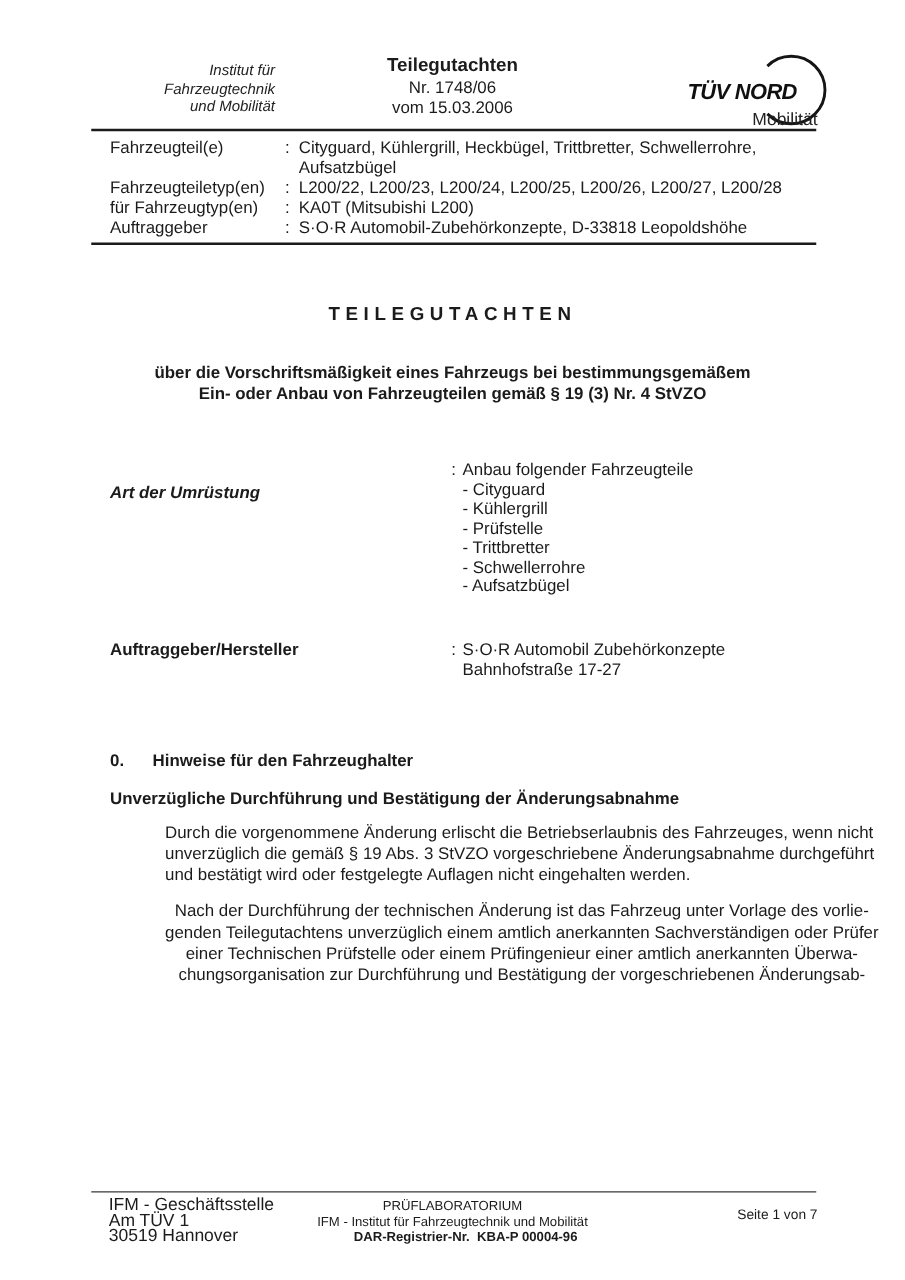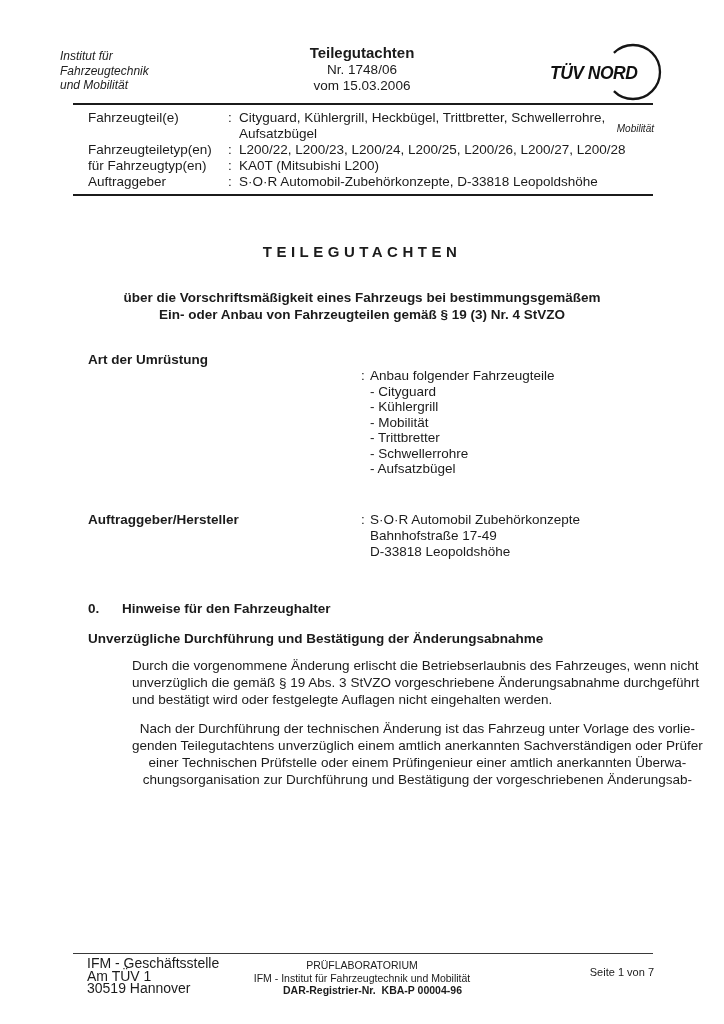--- a/index.html
+++ b/index.html
@@ -7,51 +7,51 @@
     position:relative; width:724px; height:1024px; background:#ffffff;
     color:#1b1b1b; font-family:"Liberation Sans", sans-serif; font-size:13.5px;
     overflow:hidden;
   }
   .rule { position:absolute; left:73px; width:580px; background:#1b1b1b; }
   .rule-header { top:103px; height:2px; }
   .rule-table  { top:194px; height:2px; }
   .rule-footer { top:953px; height:1px; background:#3a3a3a; }
 
   .hdr-institute {
-    position:absolute; left:60px; top:49px; width:160px; text-align:left;
+    position:absolute; left:60px; top:49px; width:160px; text-align:right;
     font-style:italic; font-size:12px; line-height:14.5px; color:#222;
   }
   .hdr-center {
     position:absolute; left:212px; top:44px; width:300px; text-align:center;
     font-size:13.5px; line-height:16px;
   }
   .hdr-doctype { font-weight:bold; font-size:15px; line-height:18px; }
 
   .logo { position:absolute; left:548px; top:40px; width:124px; height:62px; }
   .logo-arc { position:absolute; left:0; top:0; width:124px; height:62px; }
   .logo-brand {
     position:absolute; left:2px; top:23px; font-weight:bold; font-style:italic;
     font-size:17.5px; letter-spacing:-0.5px; white-space:nowrap; color:#101010;
   }
-  .logo-tagline { position:absolute; right:18px; top:47px; font-style:italic; font-size:10px; color:#222;margin-top:36px; }
+  .logo-tagline { position:absolute; right:18px; top:47px; font-size:14px; color:#222; }
 
   .info { position:absolute; left:88px; top:110px; width:566px; line-height:16px; }
   .info-row { display:grid; grid-template-columns:140px 11px auto; }
   .info-row div { white-space:nowrap; }
 
   .doc-title {
     position:absolute; left:0; top:243px; width:724px; text-align:center;
     font-weight:bold; font-size:15px; letter-spacing:4.5px;
   }
   .doc-subtitle {
     position:absolute; left:0; top:289px; width:724px; text-align:center;
     font-weight:bold; line-height:17px;
   }
 
-  .conv-label { position:absolute; left:88px; top:352px; font-weight:bold; }
+  .conv-label { position:absolute; left:88px; top:386px; font-weight:bold;font-style:italic; }
   .conv-value { position:absolute; left:361px; top:368px; line-height:15.5px; }
   .client-label { position:absolute; left:88px; top:512px; font-weight:bold; }
   .client-value { position:absolute; left:361px; top:512px; line-height:16px; }
   .kv-line { display:flex; white-space:nowrap; }
   .kv-sep { width:9px; }
   .indent { padding-left:9px; white-space:nowrap; }
 
   .sec0-head { position:absolute; left:88px; top:601px; font-weight:bold; display:flex; }
   .sec0-num { width:34px; }
   .sec0-sub { position:absolute; left:88px; top:631px; font-weight:bold; }
@@ -136,34 +136,33 @@
   </div>
 
   <div class="conv-label">Art der Umrüstung</div>
   <div class="conv-value">
     <div class="kv-line">
       <span class="kv-sep">:</span>
       <span>Anbau folgender Fahrzeugteile</span>
     </div>
     <div class="indent">- Cityguard</div>
     <div class="indent">- Kühlergrill</div>
-    <div class="indent">- Mobilität</div>
+    <div class="indent">- Prüfstelle</div>
     <div class="indent">- Trittbretter</div>
     <div class="indent">- Schwellerrohre</div>
     <div class="indent">- Aufsatzbügel</div>
   </div>
 
   <div class="client-label">Auftraggeber/Hersteller</div>
   <div class="client-value">
     <div class="kv-line">
       <span class="kv-sep">:</span>
       <span>S·O·R Automobil Zubehörkonzepte</span>
     </div>
-    <div class="indent">Bahnhofstraße 17-49</div>
-    <div class="indent">D-33818 Leopoldshöhe</div>
+    <div class="indent">Bahnhofstraße 17-27</div>
   </div>
 
   <div class="sec0-head">
     <span class="sec0-num">0.</span>
     <span>Hinweise für den Fahrzeughalter</span>
   </div>
   <div class="sec0-sub">Unverzügliche Durchführung und Bestätigung der Änderungsabnahme</div>
 
   <div class="para para1">
     <div>Durch die vorgenommene Änderung erlischt die Betriebserlaubnis des Fahrzeuges, wenn nicht</div>

